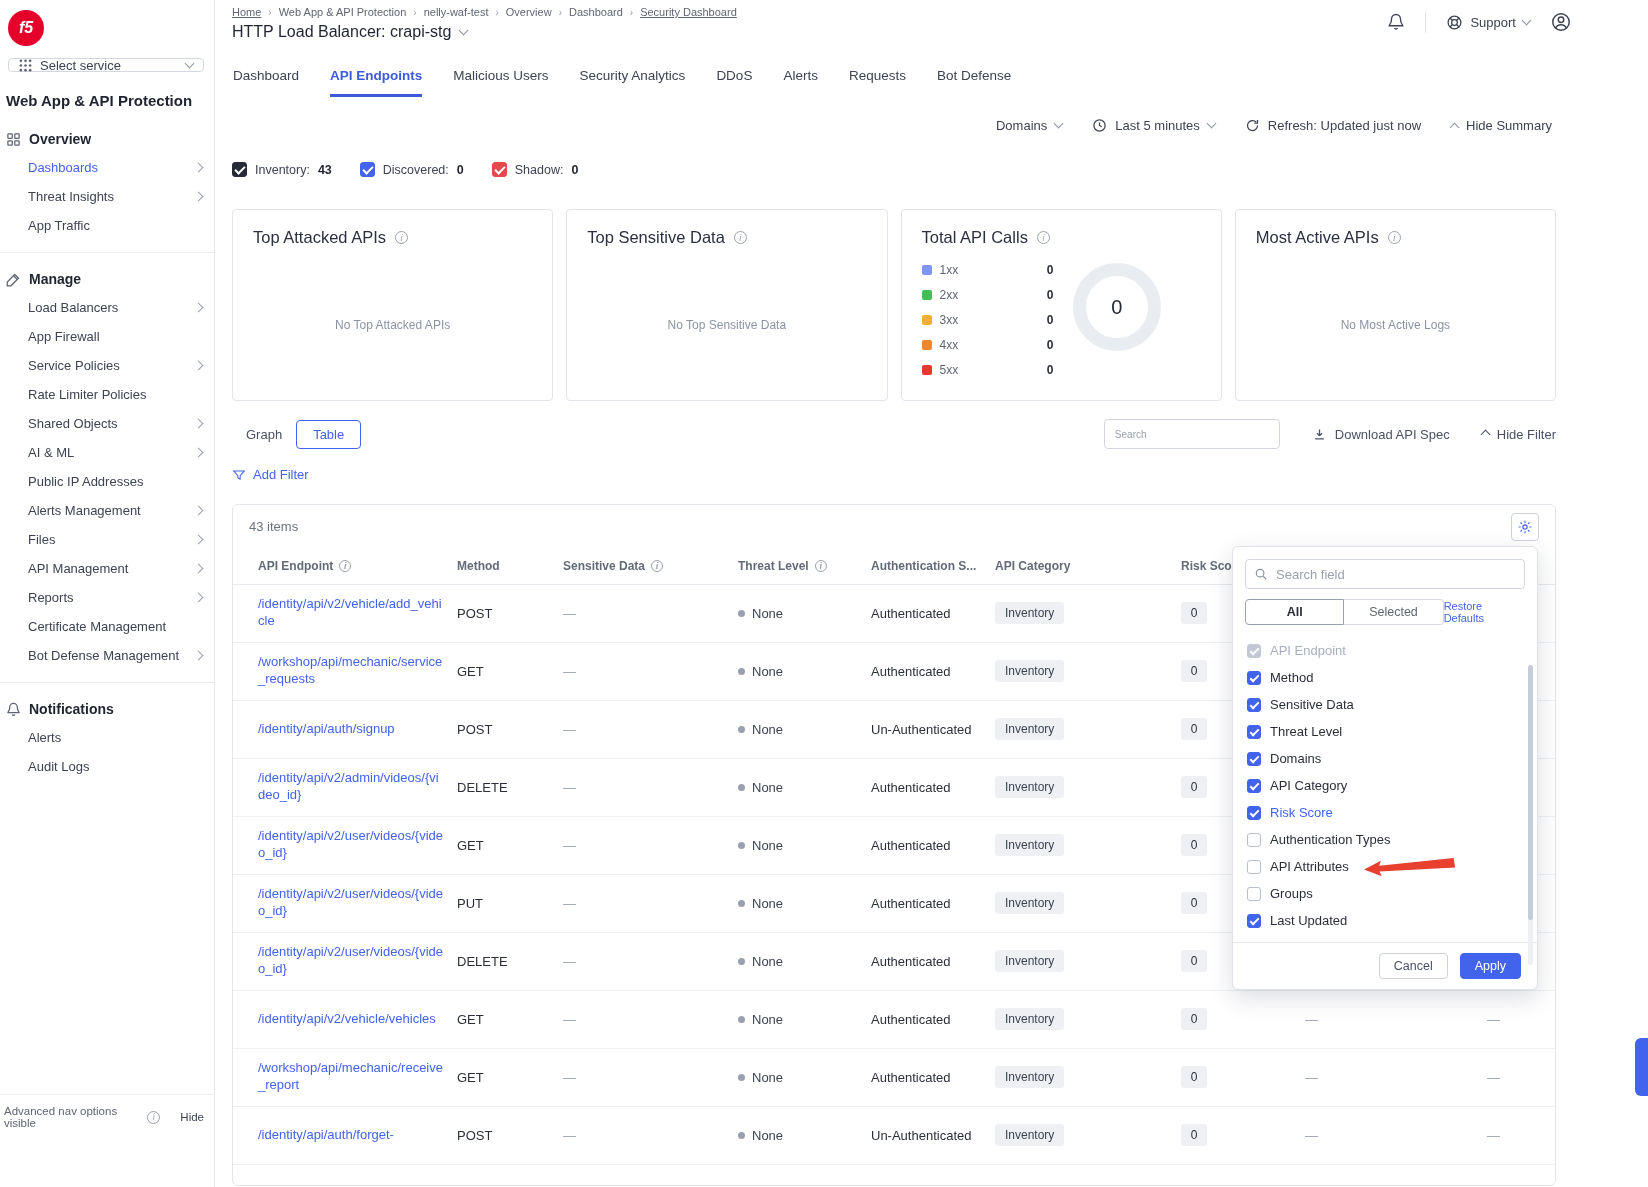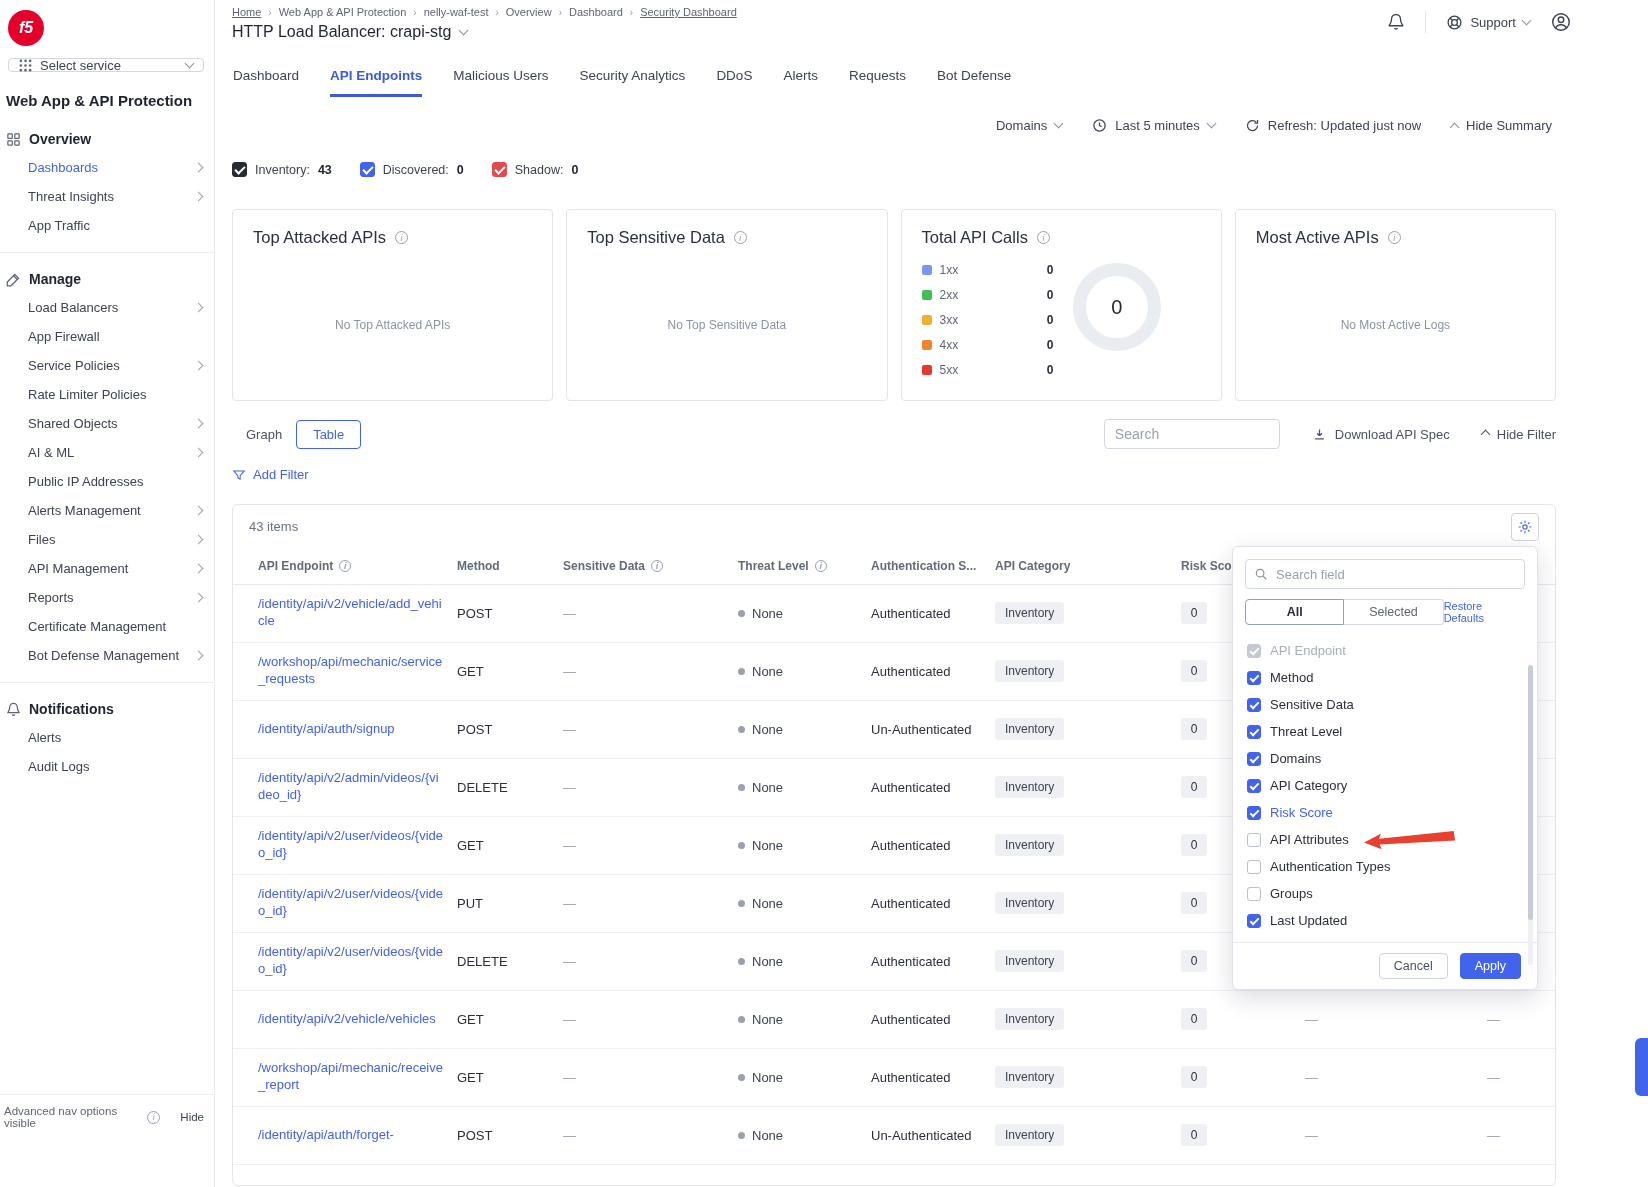--- a/index.html
+++ b/index.html
@@ -72,21 +72,21 @@
   .legend { width:132px; }
   .legend-item { display:flex; align-items:center; gap:8px; height:25px; font-size:12px; color:#5f6572; }
   .legend-swatch { width:10px; height:10px; border-radius:2px; flex:none; }
   .legend-item b { margin-left:auto; color:#2b2f3a; font-size:12px; }
   .donut { width:88px; height:88px; border:13px solid #e9ecf1; border-radius:50%; display:flex; align-items:center; justify-content:center; font-size:20px; color:#262b36; margin-left:auto; margin-right:40px; margin-top:6px; }
 
   .toolbar { display:flex; align-items:center; margin-top:17px; height:32px; }
   .seg-graph { padding:6px 14px; color:#4a5164; cursor:pointer; }
   .seg-table { padding:6px 16px; color:#4263eb; border:1px solid #4263eb; border-radius:4px; background:#fff; cursor:pointer; }
   .toolbar-right { margin-left:auto; display:flex; align-items:center; gap:32px; }
-  .search-input { width:176px; height:30px; border:1px solid #d3d7e0; border-radius:4px; padding:8px 10px; font-size:14px; color:#2b2f3a; outline:none; font-family:inherit; }
+  .search-input { width:176px; height:30px; border:1px solid #d3d7e0; border-radius:4px; padding:8px 10px; font-size:10px; color:#2b2f3a; outline:none; font-family:inherit; }
   .search-input::placeholder { color:#9aa1ae; }
   .link-btn { display:flex; align-items:flex-start; gap:8px; color:#4a5164; cursor:pointer; font-size:13px; }
   .addfilter-row { margin-top:17px; }
   .add-filter { display:inline-flex; align-items:center; gap:7px; color:#4263eb; font-size:13px; cursor:pointer; }
 
   
   .table-card { margin-top:19px; border:1px solid #e2e5ea; border-radius:6px; height:682px; overflow:hidden; background:#fff; }
   .table-head-bar { display:flex; align-items:center; padding:8px 16px; }
   .items-count { color:#6b7280; font-size:13px; }
   .gear-btn { margin-left:auto; width:28px; height:28px; border:1px solid #cdd2dc; border-radius:4px; display:flex; align-items:center; justify-content:center; cursor:pointer; background:#fff; }
@@ -791,30 +791,30 @@
 
       <div class="opt">
         <span class="cb checked"></span>
         <span class="opt-label highlight">Risk Score</span>
 
       </div>
 
 
       <div class="opt">
         <span class="cb"></span>
+        <span class="opt-label">Authentication Types</span>
+
+      </div>
+
+      <div class="opt">
+        <span class="cb"></span>
         <span class="opt-label">API Attributes</span>
         <svg class="opt-arrow" width="92" height="18" viewBox="0 0 96 18">
           <polygon points="0,9 18,1 16,6 94,2 95,12 16,12 18,17" fill="#e8402f"></polygon>
         </svg>
-      </div>
-
-      <div class="opt">
-        <span class="cb"></span>
-        <span class="opt-label">Authentication Types</span>
-
       </div>
 
       <div class="opt">
         <span class="cb"></span>
         <span class="opt-label">Groups</span>
 
       </div>
 
       <div class="opt">
         <span class="cb checked"></span>

